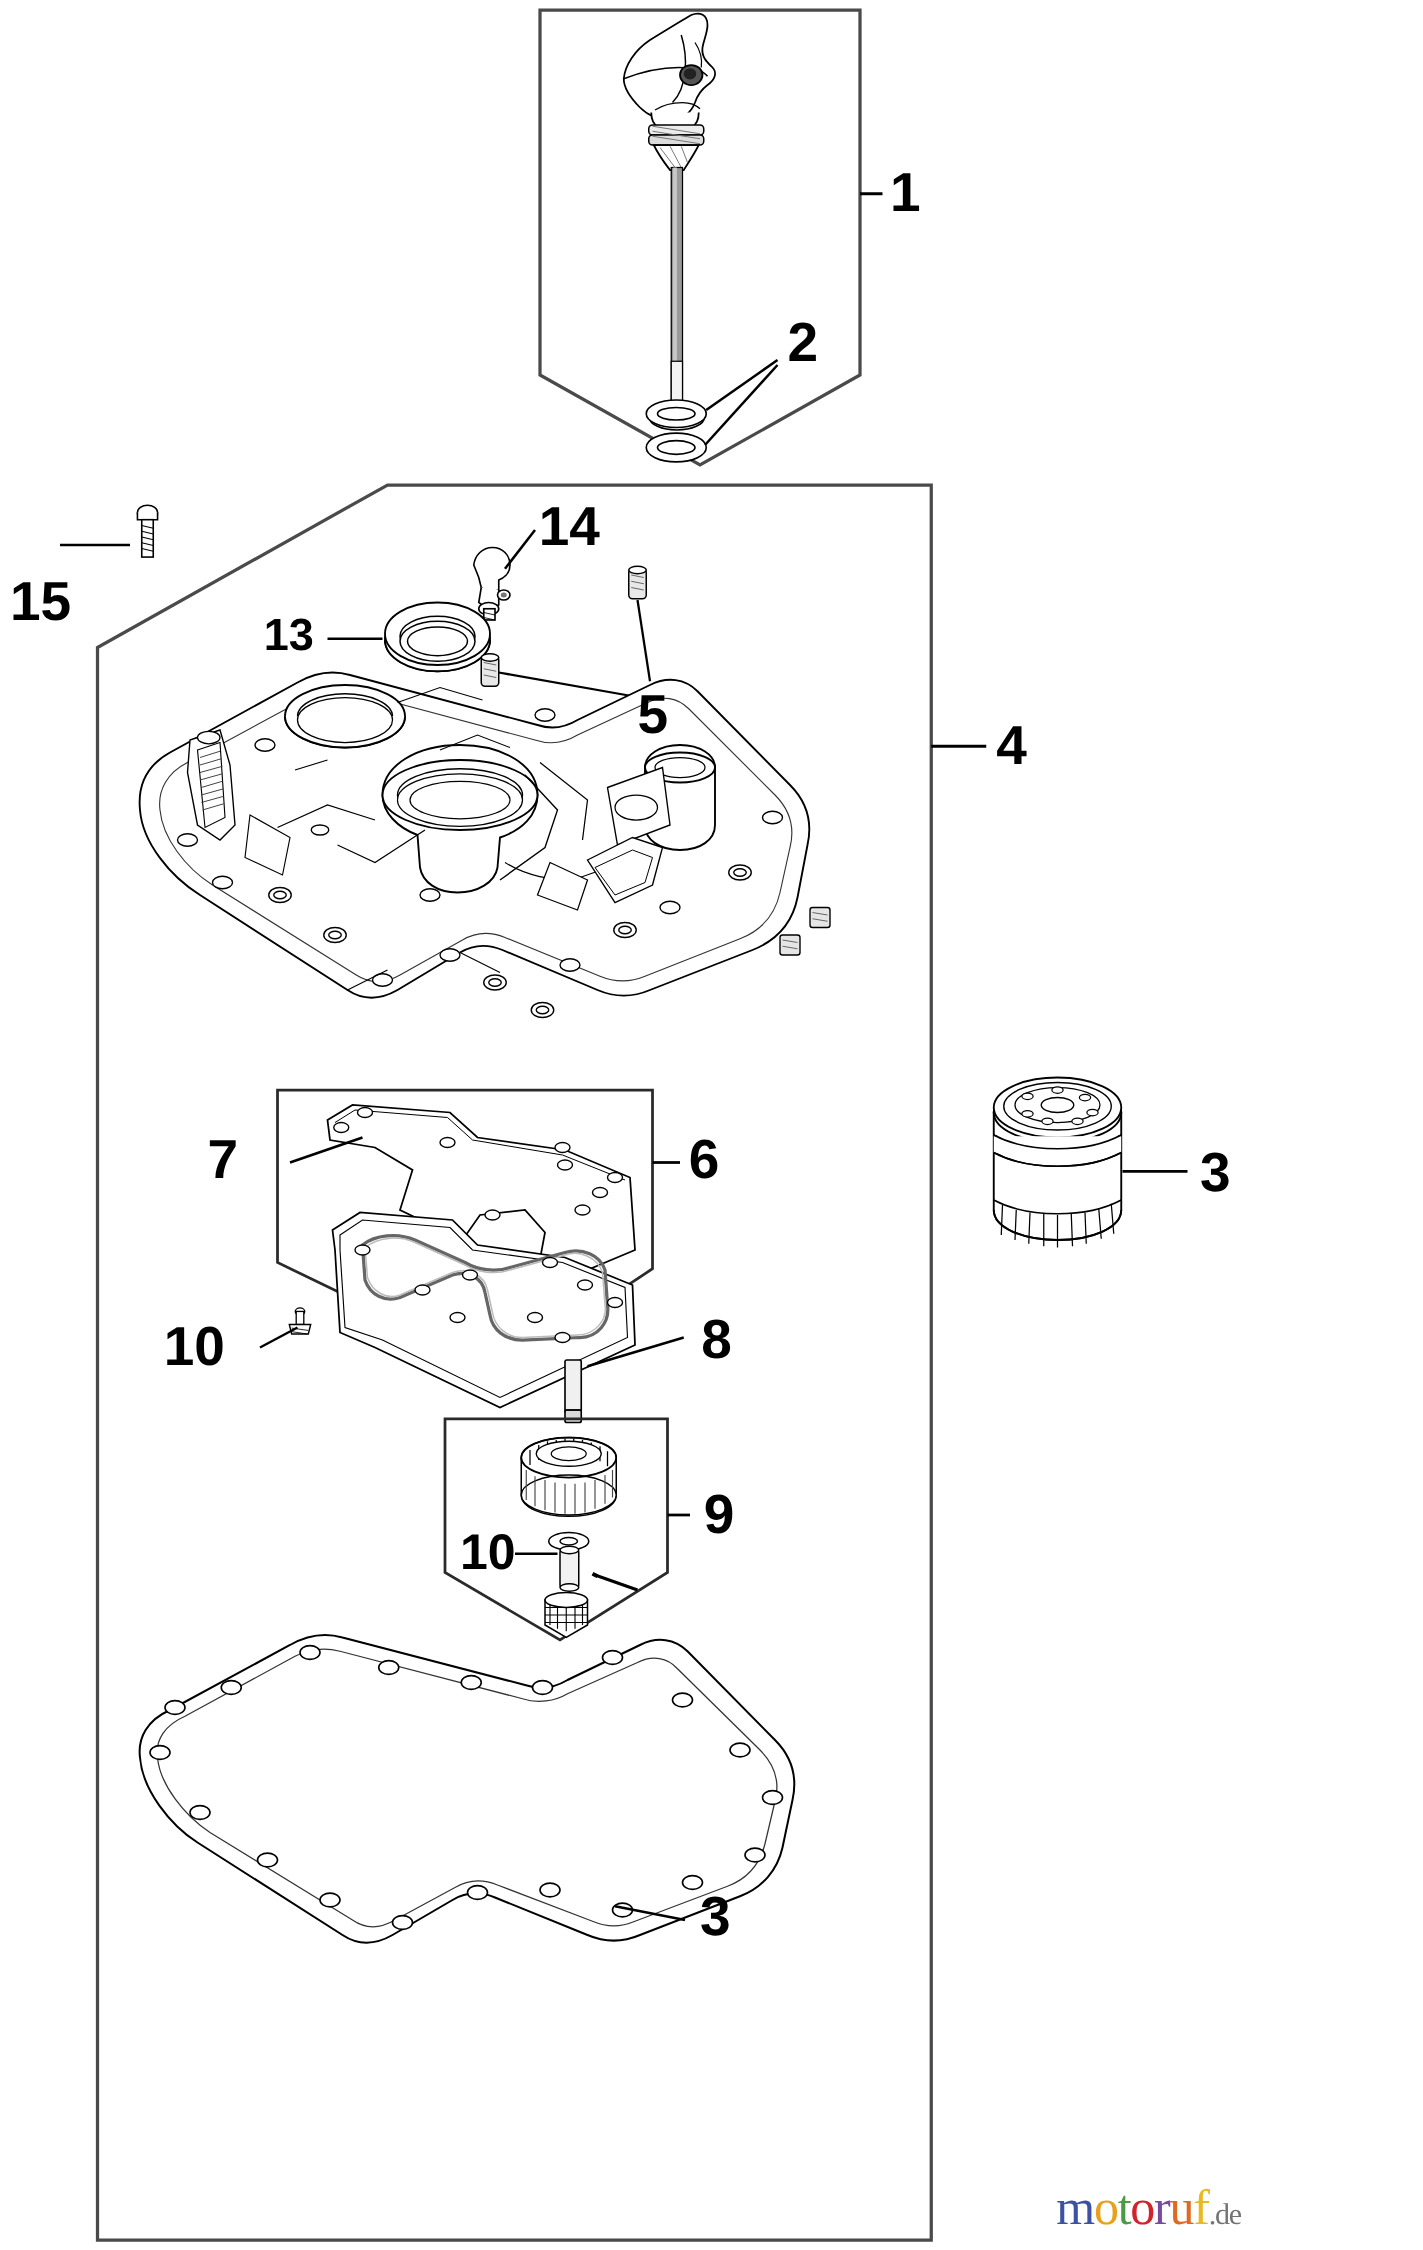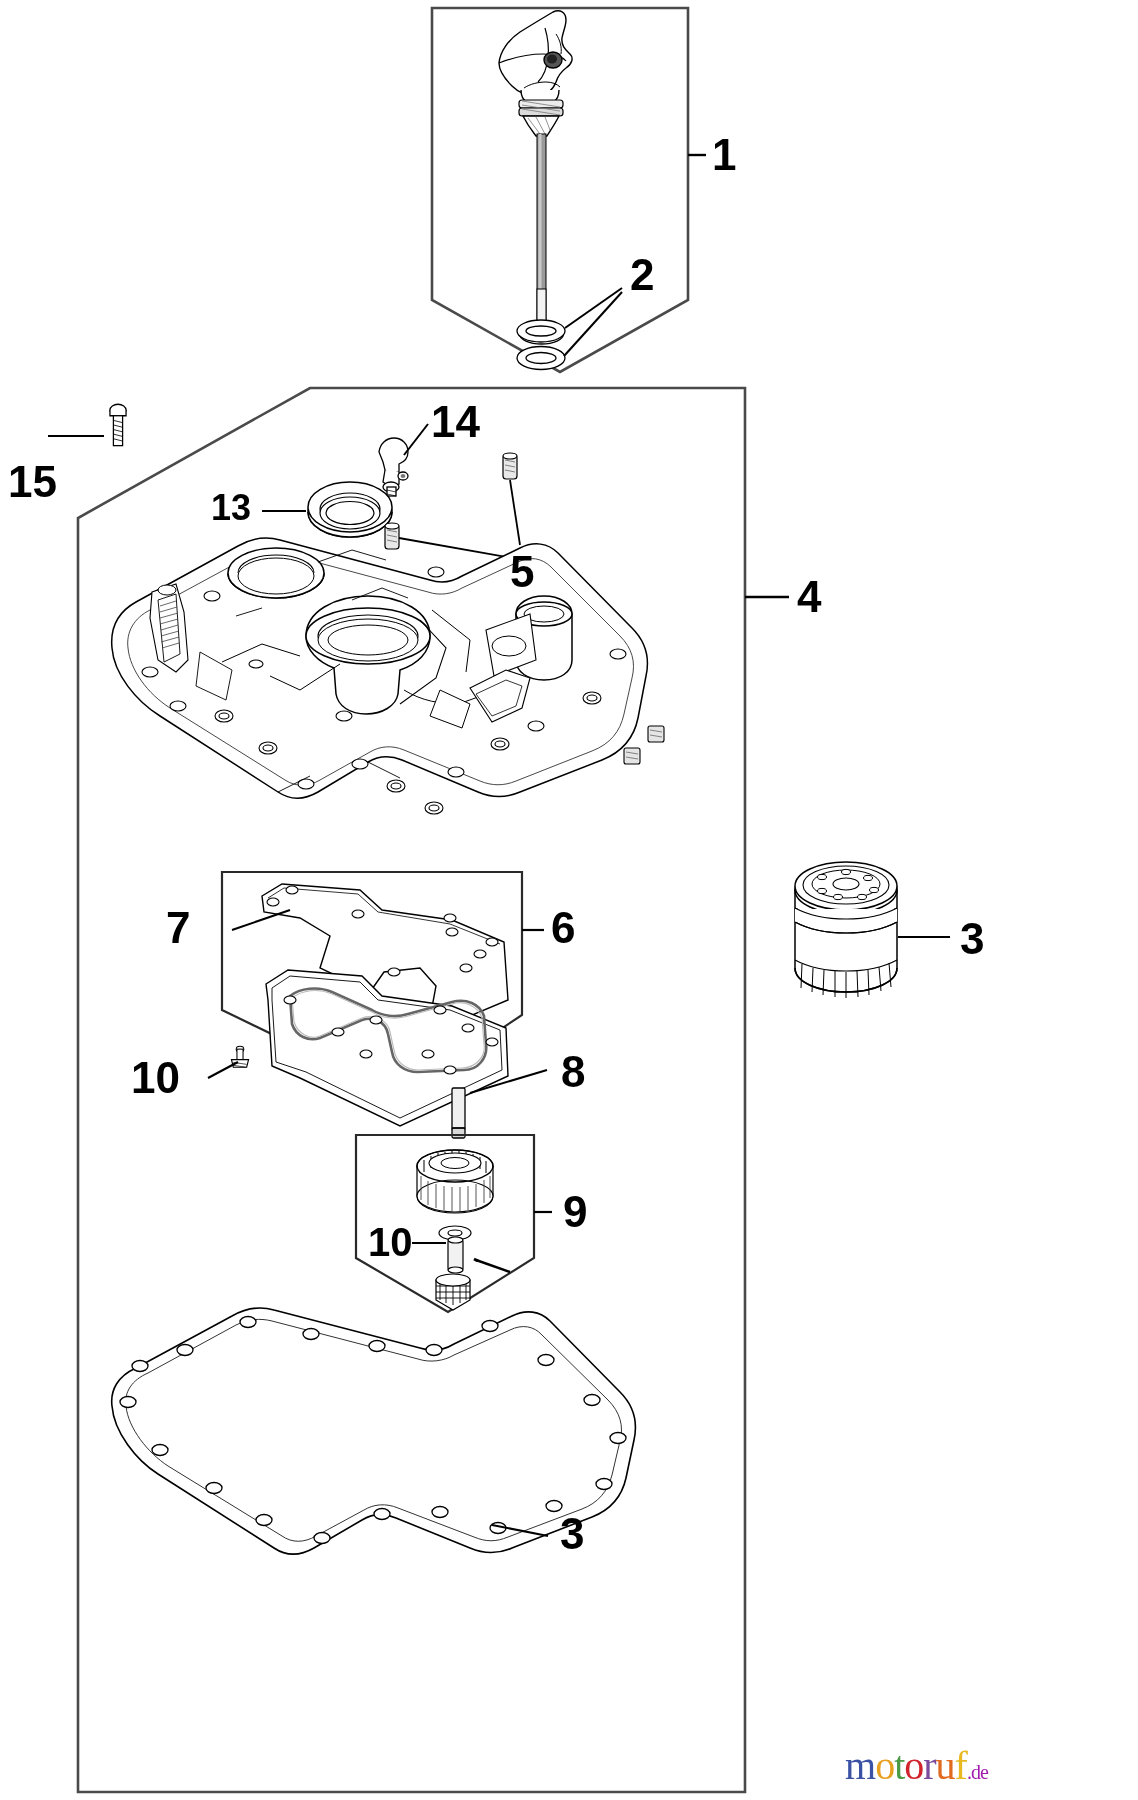--- a/index.html
+++ b/index.html
@@ -2,21 +2,21 @@
 <html><head>
 <meta charset="utf-8">
 <style>
   html,body{margin:0;padding:0;background:#ffffff;}
   body{font-family:"Liberation Sans",sans-serif;}
   #page{position:relative;width:1138px;height:1800px;background:#ffffff;overflow:hidden;}
   #diagram{position:absolute;left:0;top:0;width:1138px;height:1800px;}
   .callout{position:absolute;font-family:"Liberation Sans",sans-serif;font-weight:bold;color:#000;line-height:1;white-space:nowrap;}
   .wm{position:absolute;font-family:"Liberation Serif",serif;font-size:40px;letter-spacing:-1px;white-space:nowrap;}
   .wm span{display:inline-block;}
-  .wm .suf{font-size:20px;color:#a21caf;}
+  .wm .suf{font-size:24px;color:#737373;}
 </style>
 </head>
 <body>
 
 <div id="page">
 
   <svg id="diagram" viewBox="0 0 1138 1800" xmlns="http://www.w3.org/2000/svg">
     <defs>
       <g id="boltSmall">
         <ellipse cx="0" cy="0" rx="7" ry="5" fill="#fff" stroke="#000" stroke-width="1.1"></ellipse>

